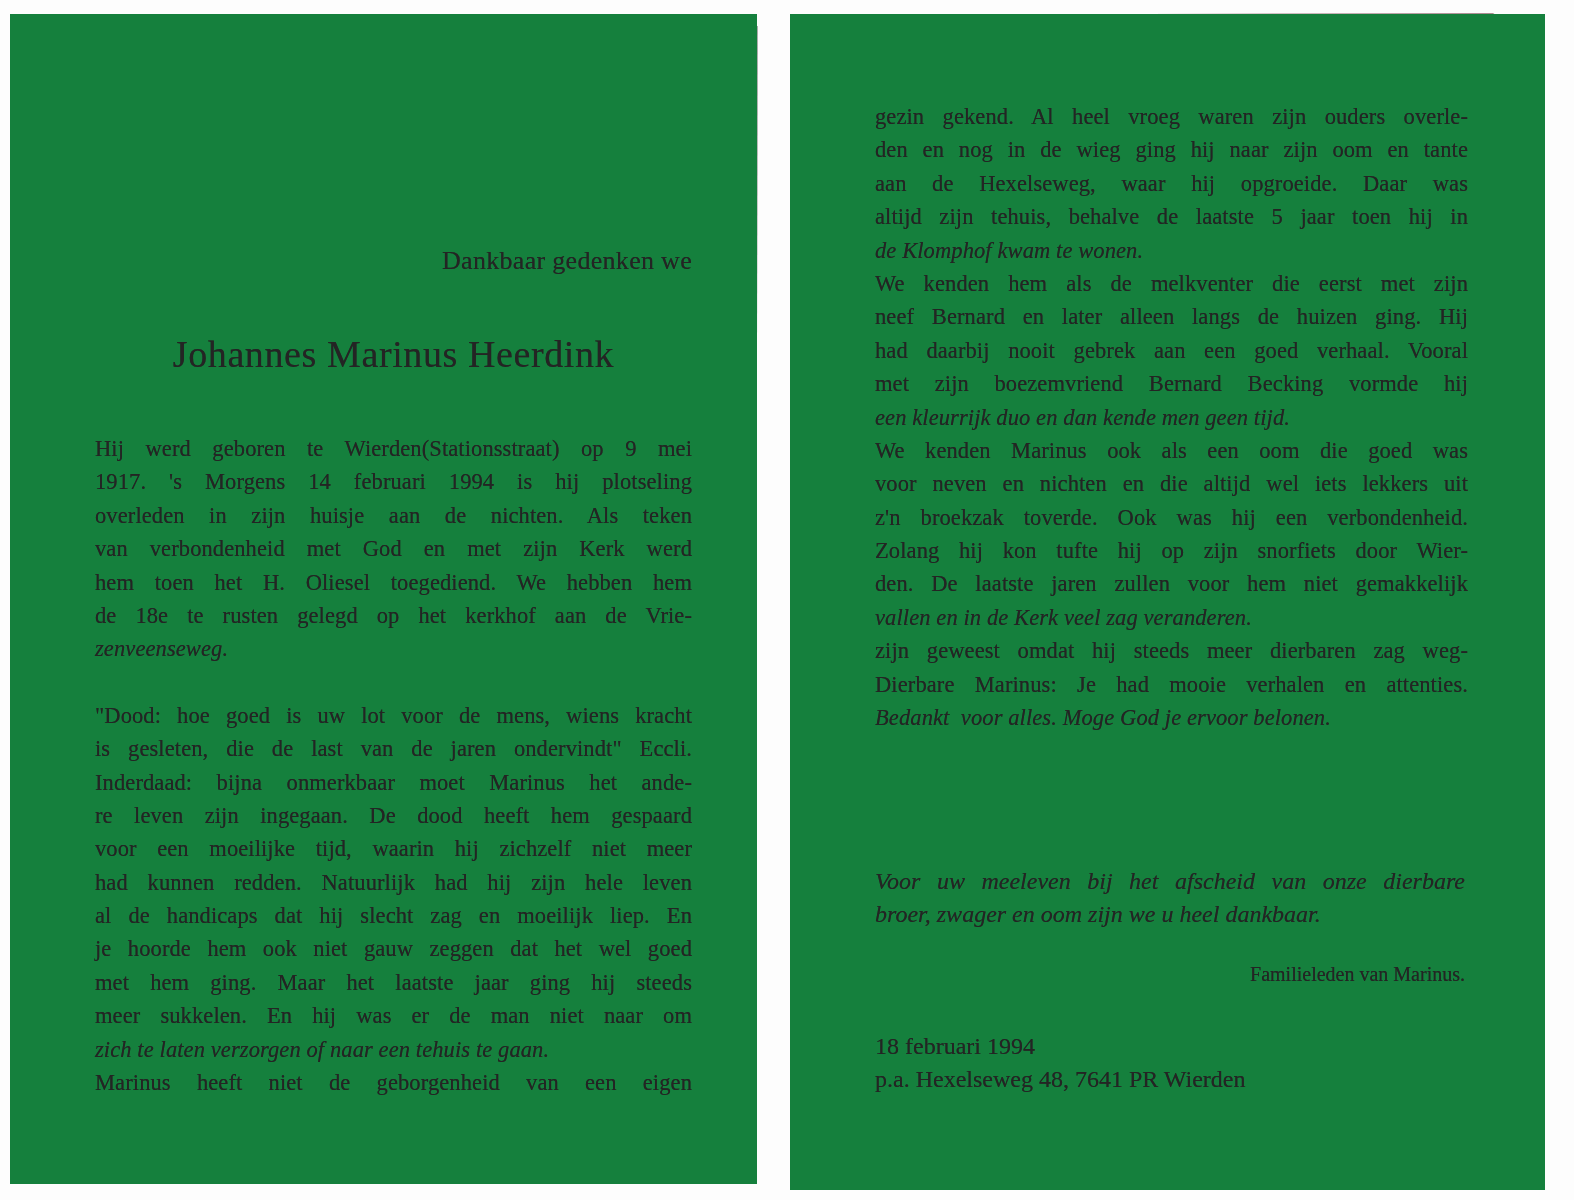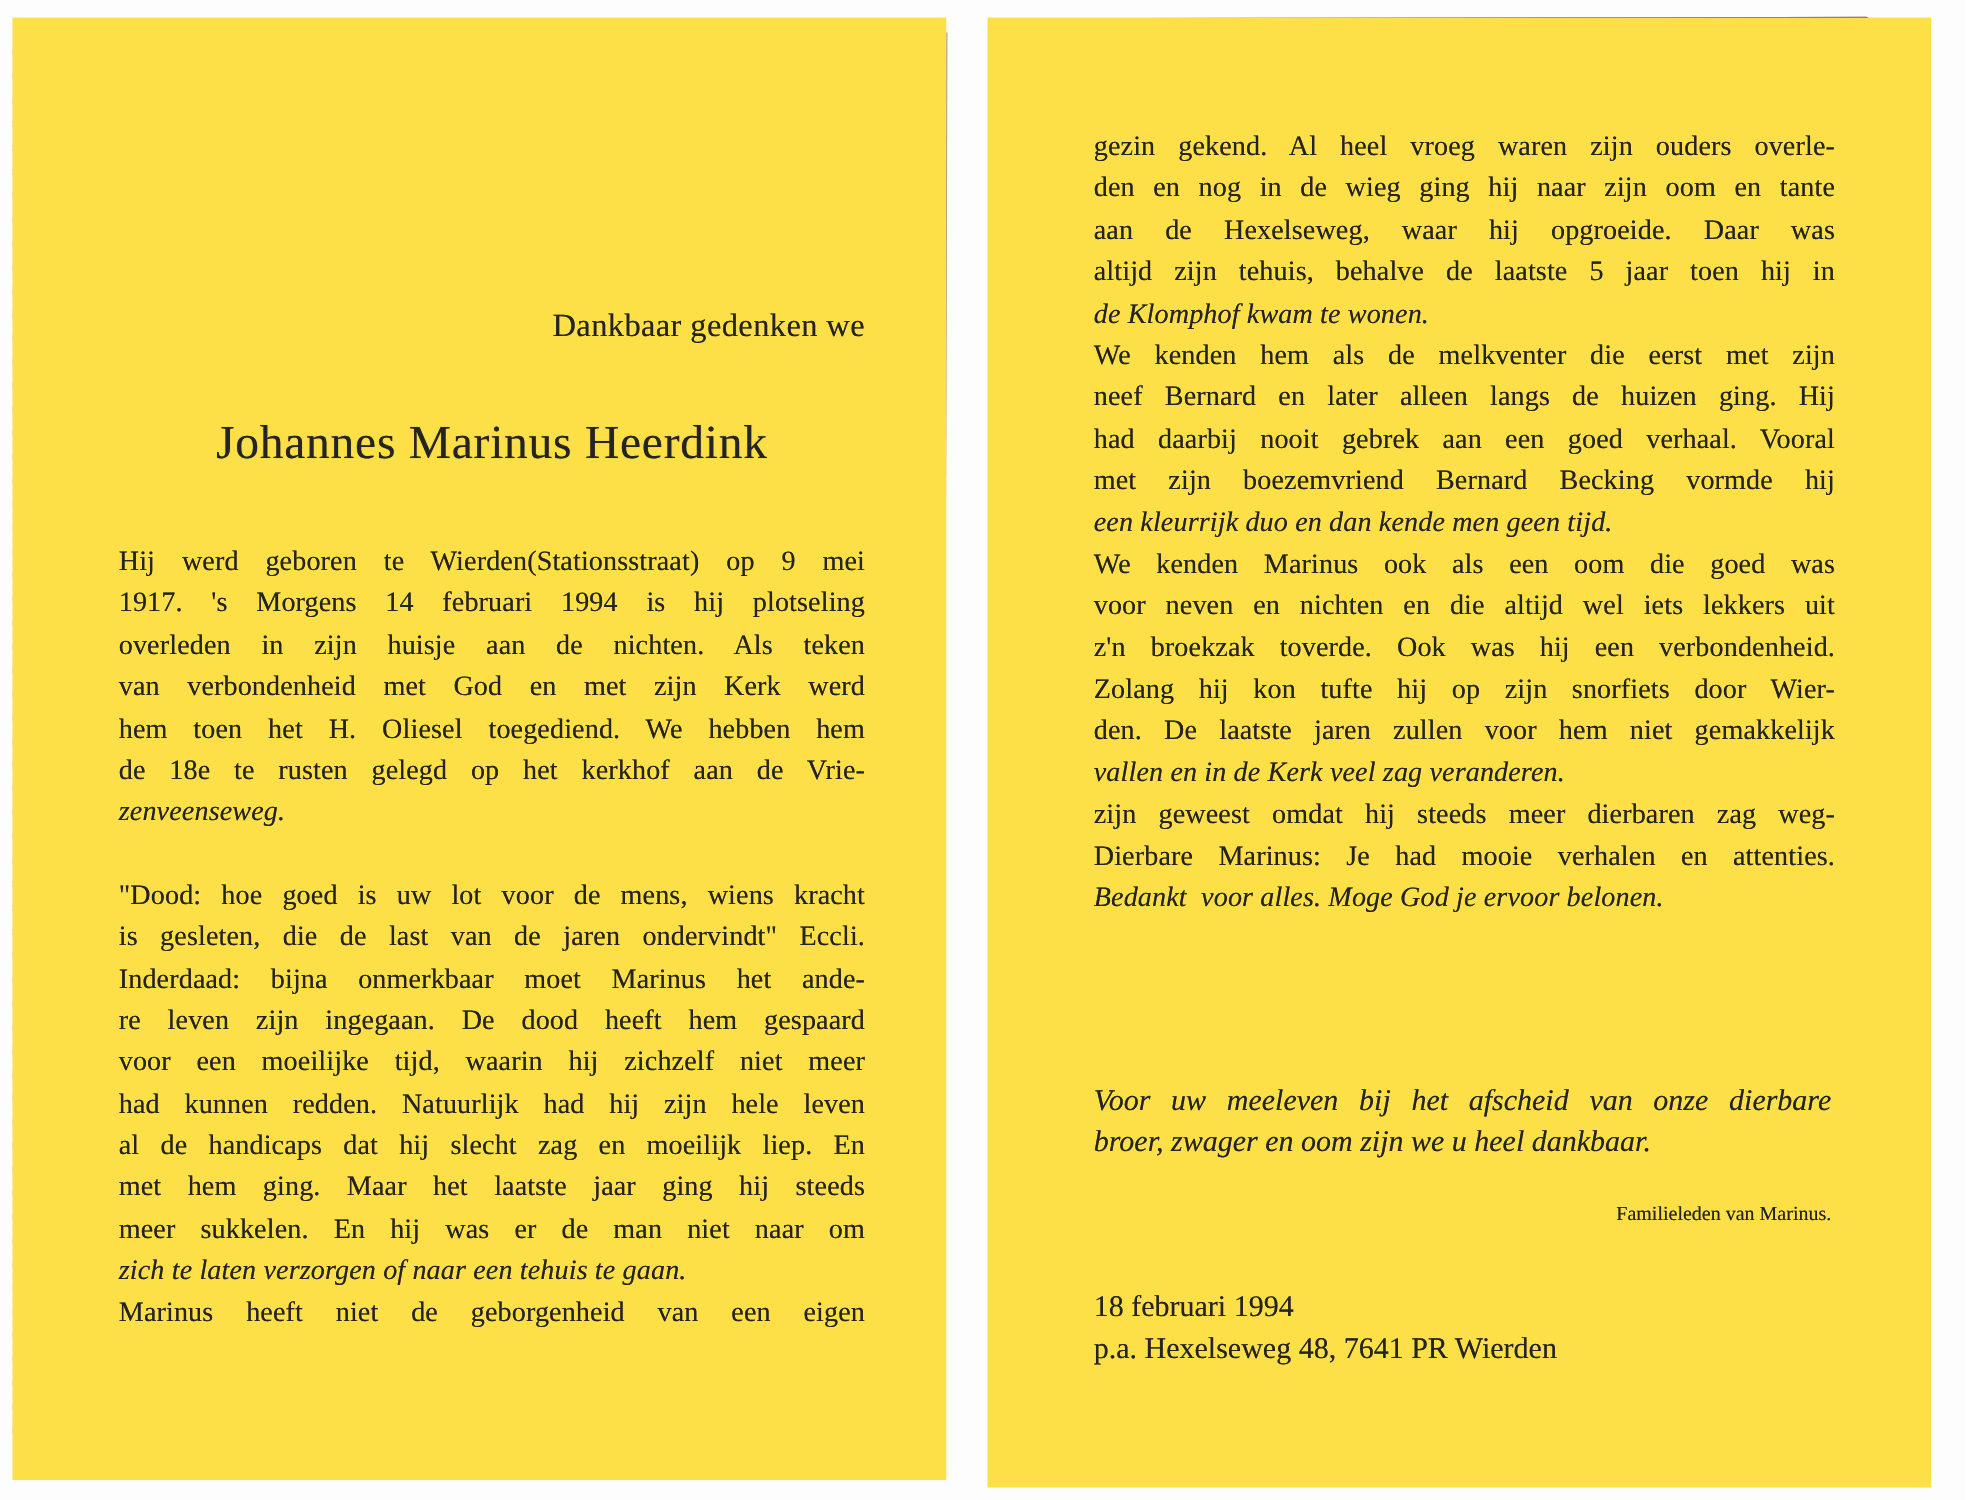--- a/index.html
+++ b/index.html
@@ -2,42 +2,42 @@
 <html><head>
 <meta charset="utf-8">
 <style>
   html,body { margin:0; padding:0; background:#ffffff; }
   .scan {
     position:relative; width:1574px; height:1200px;
     background:#fdfdfd; overflow:hidden;
     font-family:"Liberation Serif", serif;
     color:#242424;
   }
-  .page { position:absolute; background:#fde047; }
+  .page { position:absolute; background:#15803d; }
   .page-left  { left:10px;  top:14px; width:747px; height:1170px; }
   .page-right { left:790px; top:14px; width:755px; height:1176px; }
 
   .block { position:absolute; }
 
   
   .bodytext { font-size:22.5px; line-height:33.4px; letter-spacing:0.1px;
               text-shadow:0 0 0.5px rgba(30,30,30,0.65); }
   .para { margin:0; }
   .para.gap { margin-top:33px; }
   .line { text-align:justify; text-align-last:justify; height:33.4px; white-space:normal; }
   .line.end { text-align-last:left;font-style:italic; }
 
   .intro { font-size:26px; text-align:right; letter-spacing:0.3px;
            text-shadow:0 0 0.5px rgba(30,30,30,0.6); }
   .name  { font-size:38px; text-align:center; letter-spacing:0.6px; font-weight:normal;
            text-shadow:0 0 0.6px rgba(30,30,30,0.6); margin:0; }
 
   .ack { font-style:italic; font-size:24px; line-height:33.4px;
          text-shadow:0 0 0.5px rgba(30,30,30,0.6); }
-  .signature { font-size:16px; text-align:right; text-shadow:0 0 0.5px rgba(30,30,30,0.6); }
+  .signature { font-size:20px; text-align:right; text-shadow:0 0 0.5px rgba(30,30,30,0.6); }
   .dateblock { font-size:24px; line-height:33.4px; text-shadow:0 0 0.5px rgba(30,30,30,0.6); }
 
   
   .band { position:absolute; background:#5a1a25; border-radius:2px; }
   .thinline { position:absolute; }
   .vline-gray {
     width:2px;
     background:linear-gradient(180deg, rgba(70,70,70,.45), rgba(35,35,35,.85) 45%, rgba(60,60,60,.55));
   }
   .vline-red {
@@ -92,20 +92,21 @@
           <div class="line end">zenveenseweg.</div>
         </div>
         <div class="para gap">
           <div class="line">"Dood: hoe goed is uw lot voor de mens, wiens kracht</div>
           <div class="line">is gesleten, die de last van de jaren ondervindt" Eccli.</div>
           <div class="line">Inderdaad: bijna onmerkbaar moet Marinus het ande-</div>
           <div class="line">re leven zijn ingegaan. De dood heeft hem gespaard</div>
           <div class="line">voor een moeilijke tijd, waarin hij zichzelf niet meer</div>
           <div class="line">had kunnen redden. Natuurlijk had hij zijn hele leven</div>
           <div class="line">al de handicaps dat hij slecht zag en moeilijk liep. En</div>
+          <div class="line">je hoorde hem ook niet gauw zeggen dat het wel goed</div>
           <div class="line">met hem ging. Maar het laatste jaar ging hij steeds</div>
           <div class="line">meer sukkelen. En hij was er de man niet naar om</div>
           <div class="line end">zich te laten verzorgen of naar een tehuis te gaan.</div>
         </div>
         <div class="para">
           <div class="line">Marinus heeft niet de geborgenheid van een eigen</div>
         </div>
       </div>
   </div>
 

